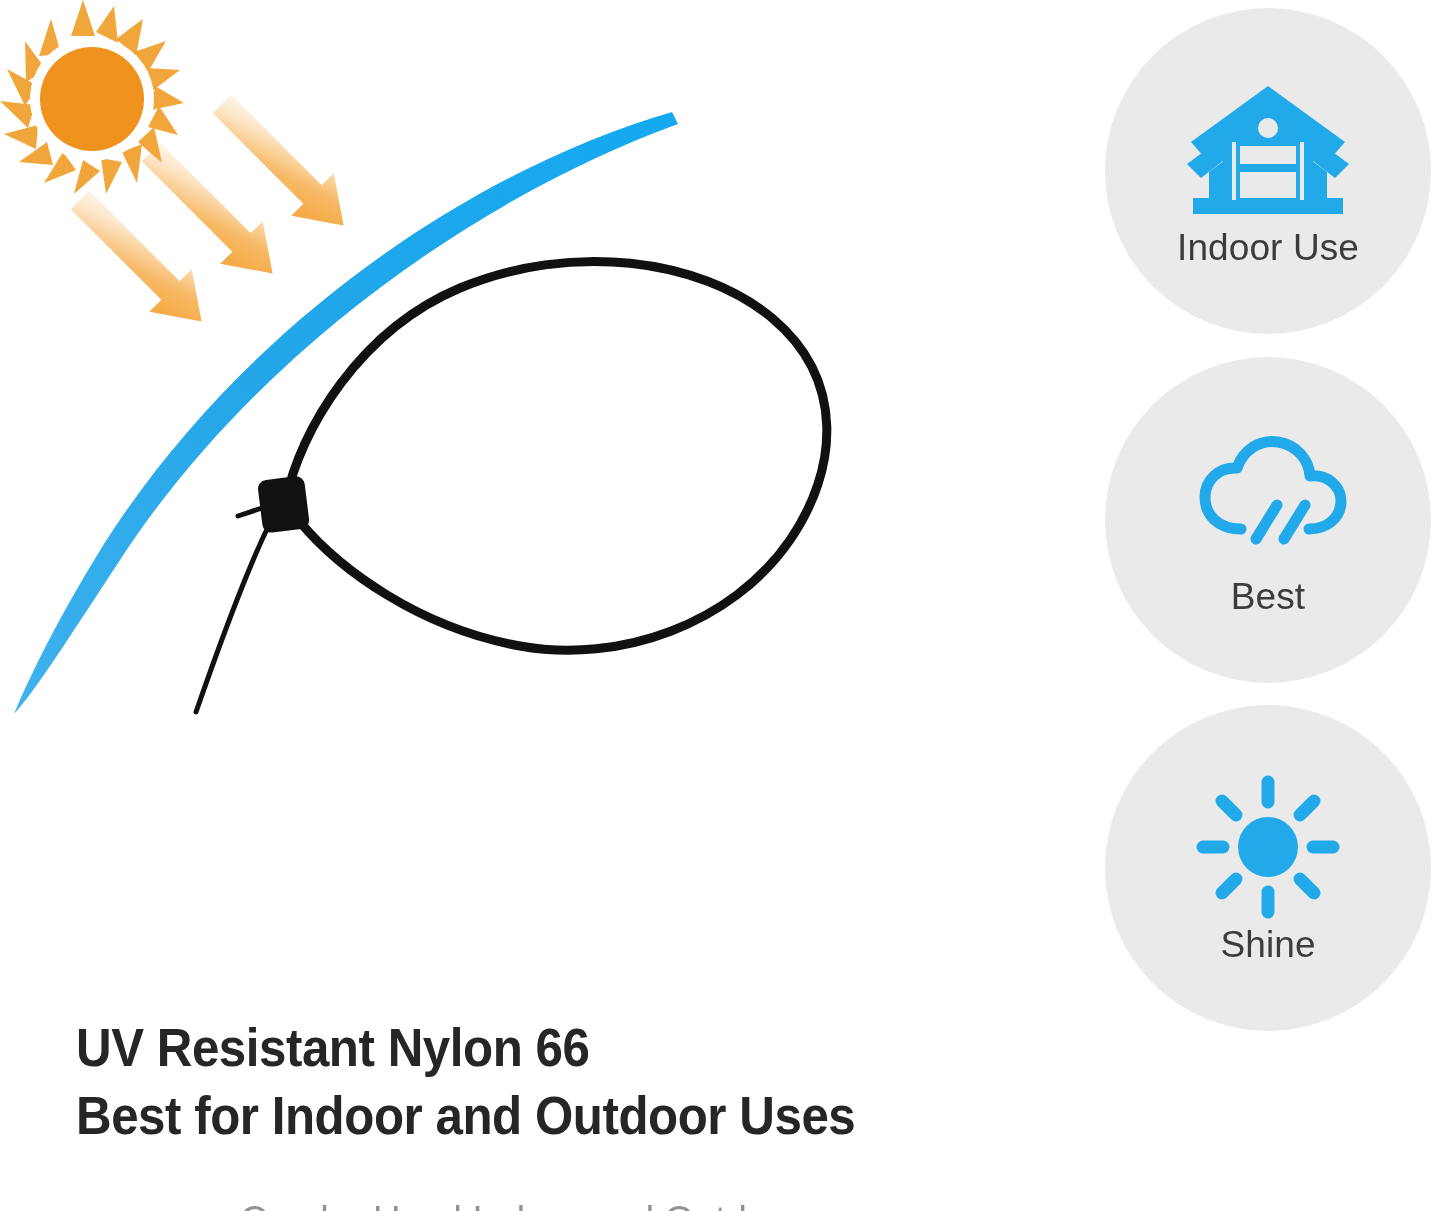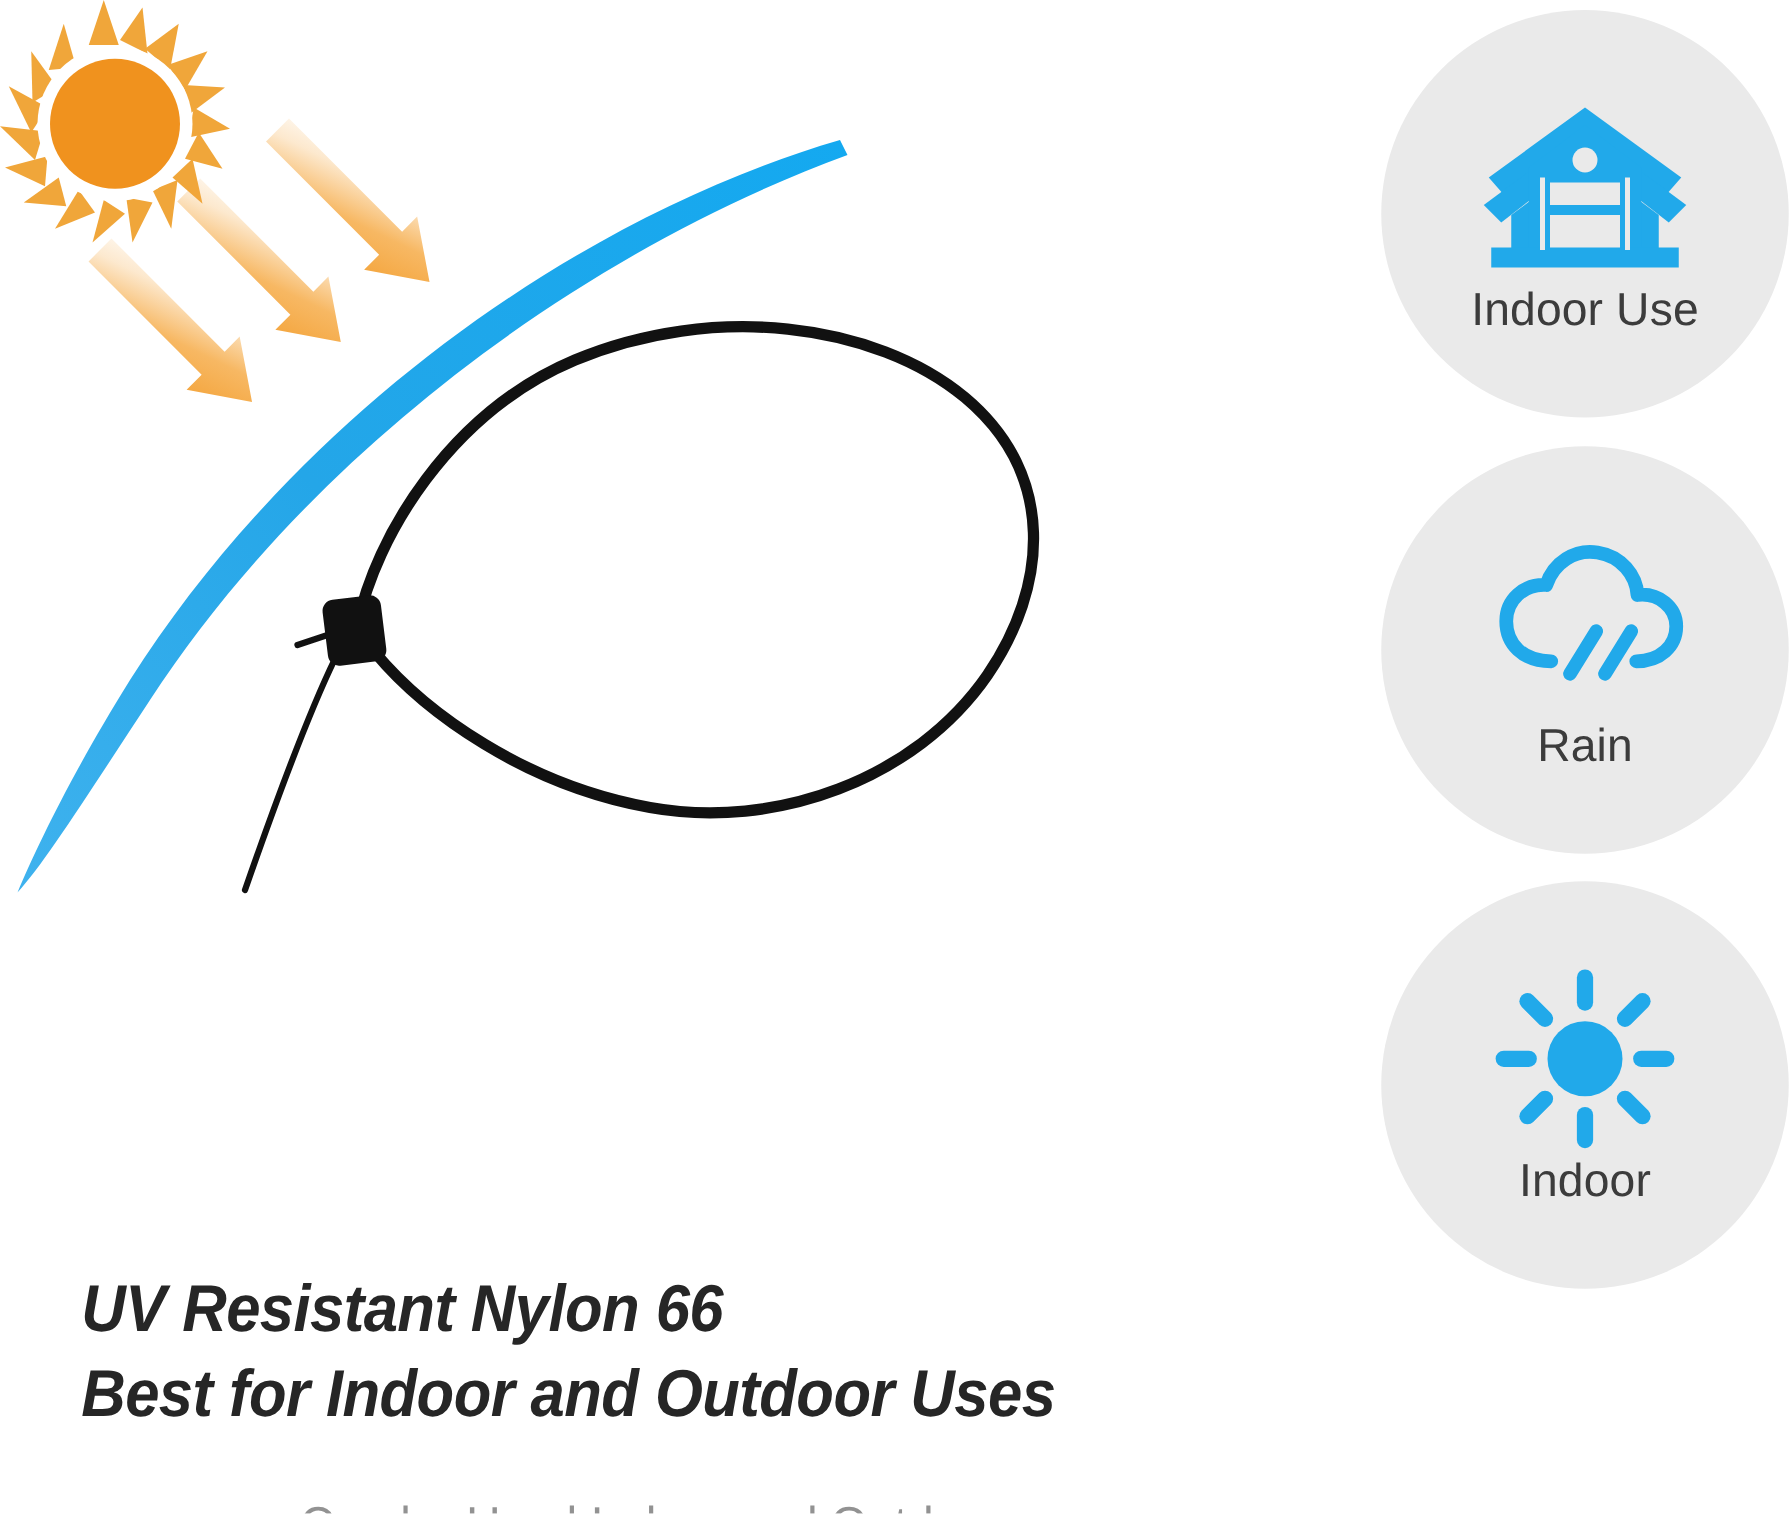--- a/index.html
+++ b/index.html
@@ -72,24 +72,23 @@
     color: #3c3c3c;
     font-weight: 400;
     letter-spacing: 0.1px;
     text-align: center;
     white-space: nowrap;
   }
 
   
   #headline {
     position: absolute;
-    left: 65px;
+    left: 76px;
     top: 1014px;
     width: 1000px;
-    font-style: italic;
   }
   .headline-line {
     font-family: "Liberation Sans Narrow", "Liberation Sans", "DejaVu Sans", sans-serif;
     font-weight: 700;
     font-size: 53px;
     line-height: 68px;
     color: #262626;
     letter-spacing: -0.5px;
     transform: scaleX(0.93);
     transform-origin: left center;
@@ -251,42 +250,42 @@
                      C 58,17 75,6 93,9
                      C 112,12 124,27 125,43
                      C 142,41 156,53 156,68
                      C 156,84 143,96 124,96"></path>
 
             <path d="M92,72 L71,106"></path>
             <path d="M120,72 L99,106"></path>
           </g>
         </svg>
       </div>
-      <div class="badge-label">Rain</div>
+      <div class="badge-label">Best</div>
     </div>
 
     <div class="badge badge-2" style="background:#EAEAEA;">
       <div class="badge-icon">
         <svg width="146" height="146" viewBox="0 0 146 146" xmlns="http://www.w3.org/2000/svg">
           <circle cx="73" cy="73" r="30" fill="#21A9EA"></circle>
           <g stroke="#21A9EA" stroke-width="13" stroke-linecap="round">
 
             <line x1="73" y1="8" x2="73" y2="28"></line>
             <line x1="73" y1="118" x2="73" y2="138"></line>
             <line x1="8" y1="73" x2="28" y2="73"></line>
             <line x1="118" y1="73" x2="138" y2="73"></line>
 
             <line x1="27" y1="27" x2="41" y2="41"></line>
             <line x1="105" y1="105" x2="119" y2="119"></line>
             <line x1="119" y1="27" x2="105" y2="41"></line>
             <line x1="41" y1="105" x2="27" y2="119"></line>
           </g>
         </svg>
       </div>
-      <div class="badge-label">Indoor</div>
+      <div class="badge-label">Shine</div>
     </div>
 
   </div>
 
   <div id="headline">
     <div class="headline-line">UV Resistant Nylon 66</div>
     <div class="headline-line">Best for Indoor and Outdoor Uses</div>
   </div>
 
   <div id="subline">Can be Used Indoor and Outdoor</div>

